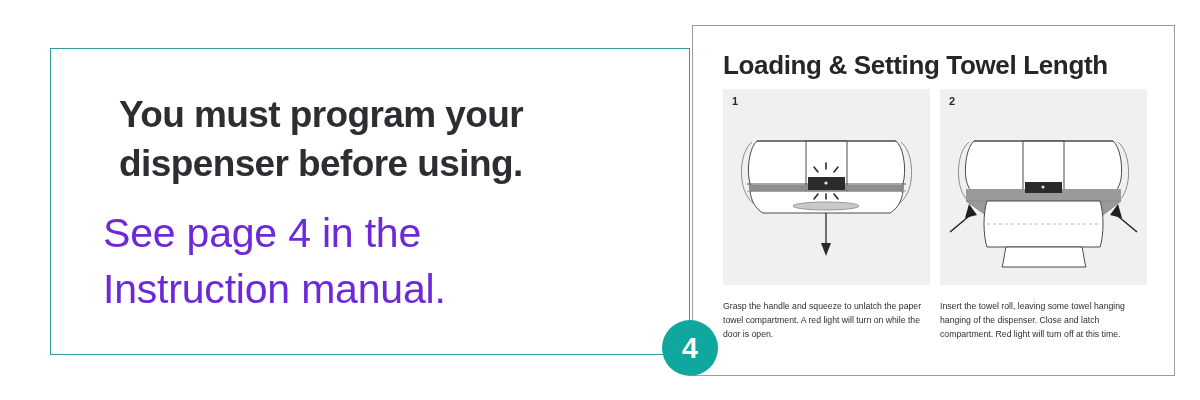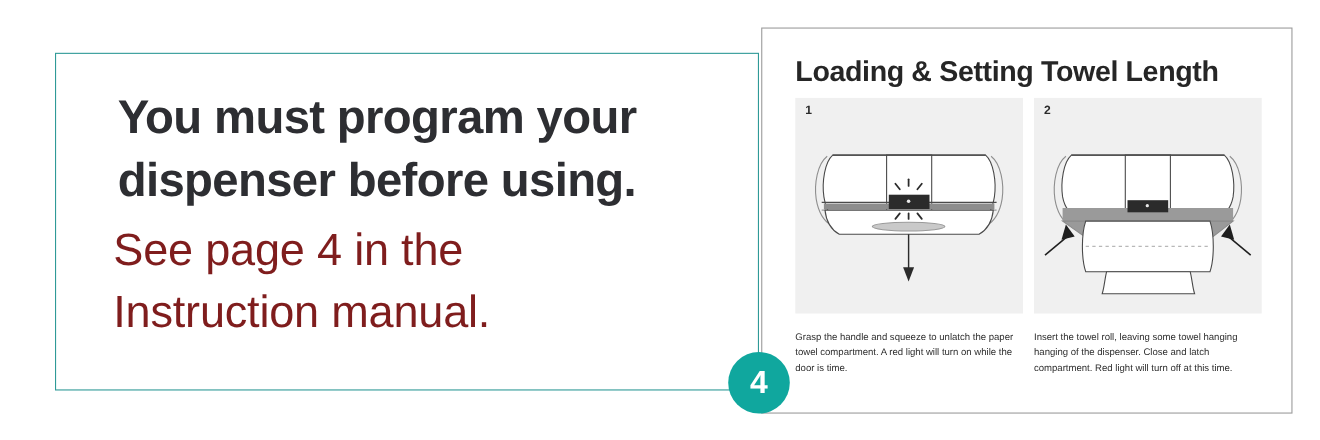--- a/index.html
+++ b/index.html
@@ -26,33 +26,33 @@
     border: 1.5px solid #2f9a97;
     background: #ffffff;
   }
   .callout-inner {
     position: absolute;
     left: 52px;
     top: 26px;
     width: 560px;
   }
   .headline {
-    font-size: 43px;
+    font-size: 37px;
     font-weight: bold;
     line-height: 1.32;
     color: #2d2e32;
     letter-spacing: -0.6px;
-    margin: 4px;
+    margin: 16px;
     white-space: pre-line;
   }
   .subline {
     font-size: 41px;
     font-weight: normal;
     line-height: 1.38;
-    color: #7f1d1d;
+    color: #6d28d9;
     letter-spacing: -0.2px;
     margin: 6px 0 0 0;
     white-space: pre-line;
   }
 
   
   .step-badge {
     position: absolute;
     left: 662px;
     top: 320px;
@@ -191,21 +191,21 @@
             <line x1="91" y1="110" x2="95" y2="105"></line>
             <line x1="115" y1="110" x2="111" y2="105"></line>
           </g>
 
           <g stroke="#2b2b2b" stroke-width="1.3" fill="#2b2b2b">
             <line x1="103" y1="124" x2="103" y2="158"></line>
             <polygon points="103,167 98,154 108,154" stroke="none"></polygon>
           </g>
         </svg>
       </div>
-      <p class="step-caption">Grasp the handle and squeeze to unlatch the paper towel compartment. A red light will turn on while the door is time.</p>
+      <p class="step-caption">Grasp the handle and squeeze to unlatch the paper towel compartment. A red light will turn on while the door is open.</p>
     </div>
 
     <div class="step-col">
       <div class="illus-box">
         <span class="illus-num">2</span>
         <svg class="illus-svg" width="207" height="196" viewBox="0 0 207 196">
           <g fill="none" stroke="#4a4a4a" stroke-width="1">
 
             <path d="M29 53 C20 60 17 78 19 92 C21 104 26 112 33 116" stroke="#8e8e8e"></path>
             <path d="M178 53 C187 60 190 78 188 92 C186 104 181 112 174 116" stroke="#8e8e8e"></path>

